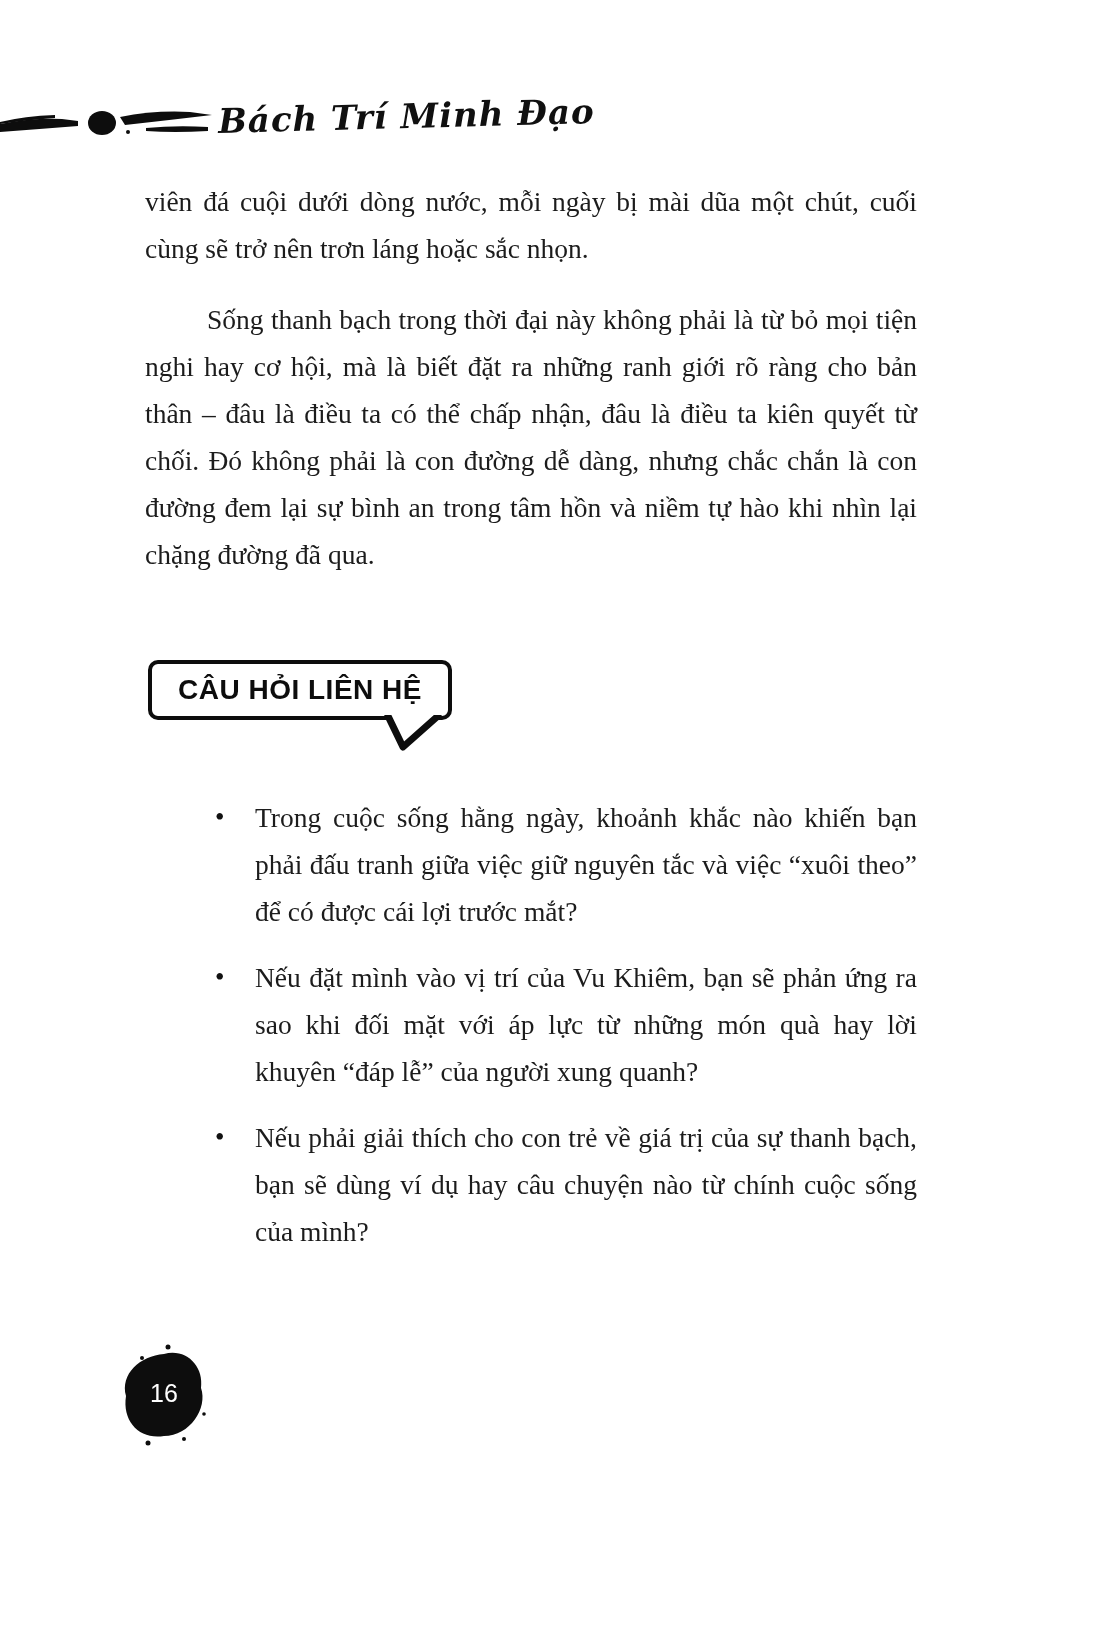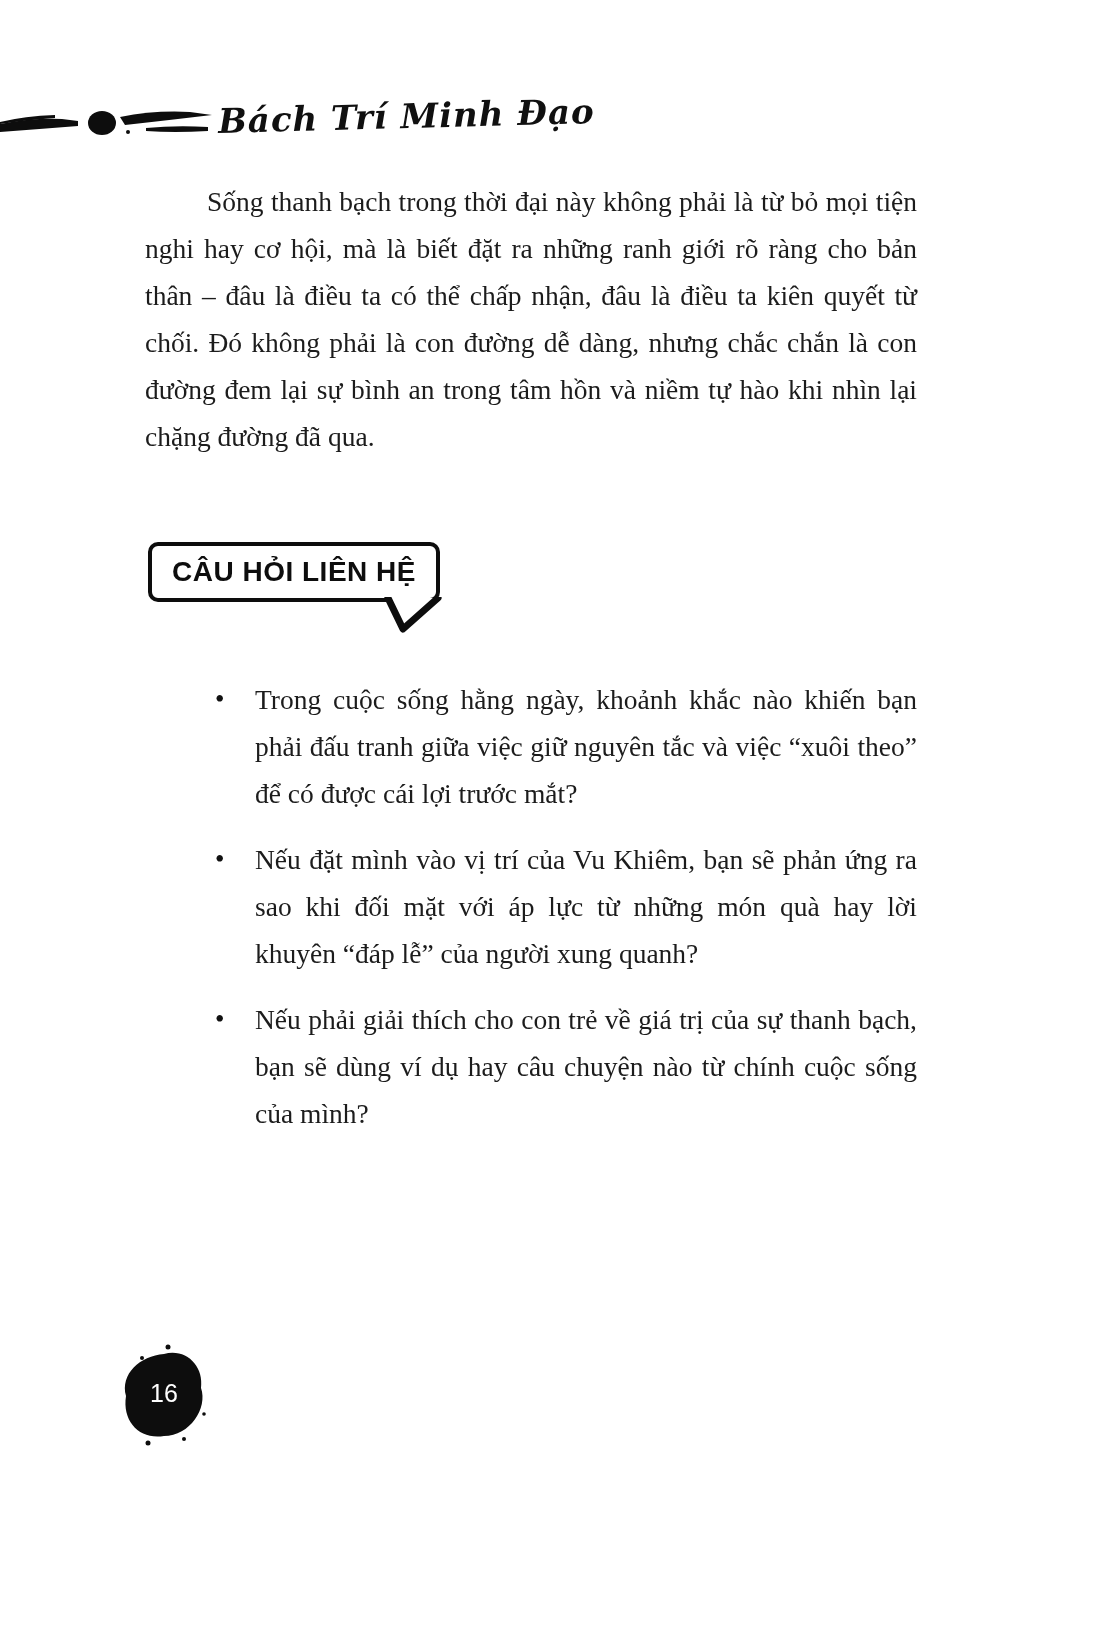--- a/index.html
+++ b/index.html
@@ -44,36 +44,36 @@
     left: 145px;
     top: 178px;
     width: 772px;
   }
   .para {
     font-size: 27.5px;
     line-height: 47px;
     text-align: justify;
     color: #1c1c1c;
   }
-  .para + .para { margin-top: 4px; }
+  .para + .para { margin-top: 24px; }
   .para.indented { text-indent: 62px; }
 
   
   .callout-wrap {
     position: relative;
     margin-top: 82px;
     margin-bottom: 74px;
     height: 60px;
   }
   .callout-box {
     position: absolute;
     left: 3px;
     top: 0;
     height: 60px;
-    padding: 0 20px;
+    padding: 0 26px;
     border: 4px solid #0d0d0d;
     border-radius: 10px;
     display: flex;
     align-items: center;
     background: #ffffff;
   }
   .callout-label {
     font-family: "Liberation Sans", sans-serif;
     font-weight: bold;
     font-size: 28px;
@@ -141,20 +141,21 @@
         <path d="M120 15 Q155 8 190 10 L212 13 Q170 18 125 23 Z" fill="#0d0d0d"></path>
         <path d="M146 26 Q176 23 208 25 L208 29 Q174 31 146 29 Z" fill="#0d0d0d"></path>
         <circle cx="128" cy="30" r="2" fill="#0d0d0d"></circle>
       </svg>
     </span>
     <span class="book-title">Bách Trí Minh Đạo</span>
   </div>
 
   <div class="content">
 
+    <p class="para">viên đá cuội dưới dòng nước, mỗi ngày bị mài dũa một chút, cuối cùng sẽ trở nên trơn láng hoặc sắc nhọn.</p>
     <p class="para indented">Sống thanh bạch trong thời đại này không phải là từ bỏ mọi tiện nghi hay cơ hội, mà là biết đặt ra những ranh giới rõ ràng cho bản thân – đâu là điều ta có thể chấp nhận, đâu là điều ta kiên quyết từ chối. Đó không phải là con đường dễ dàng, nhưng chắc chắn là con đường đem lại sự bình an trong tâm hồn và niềm tự hào khi nhìn lại chặng đường đã qua.</p>
 
     <div class="callout-wrap">
       <div class="callout-box">
         <span class="callout-label">CÂU HỎI LIÊN HỆ</span>
       </div>
       <span class="callout-tail">
         <svg width="60" height="38" viewBox="0 0 60 38">
           <path d="M5 1 L20 32 L55 1" fill="#ffffff" stroke="#0d0d0d" stroke-width="7" stroke-linejoin="round" stroke-linecap="round"></path>
         </svg>

